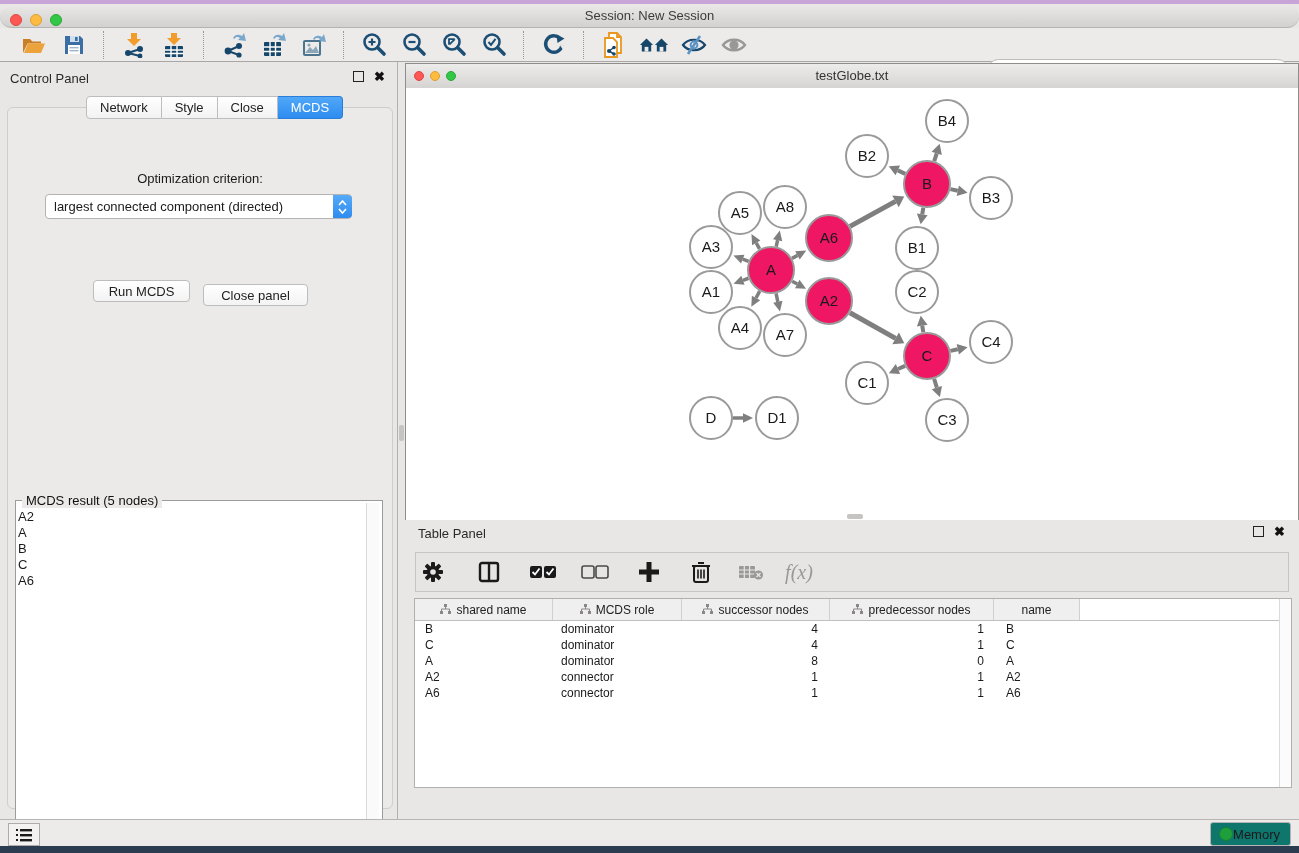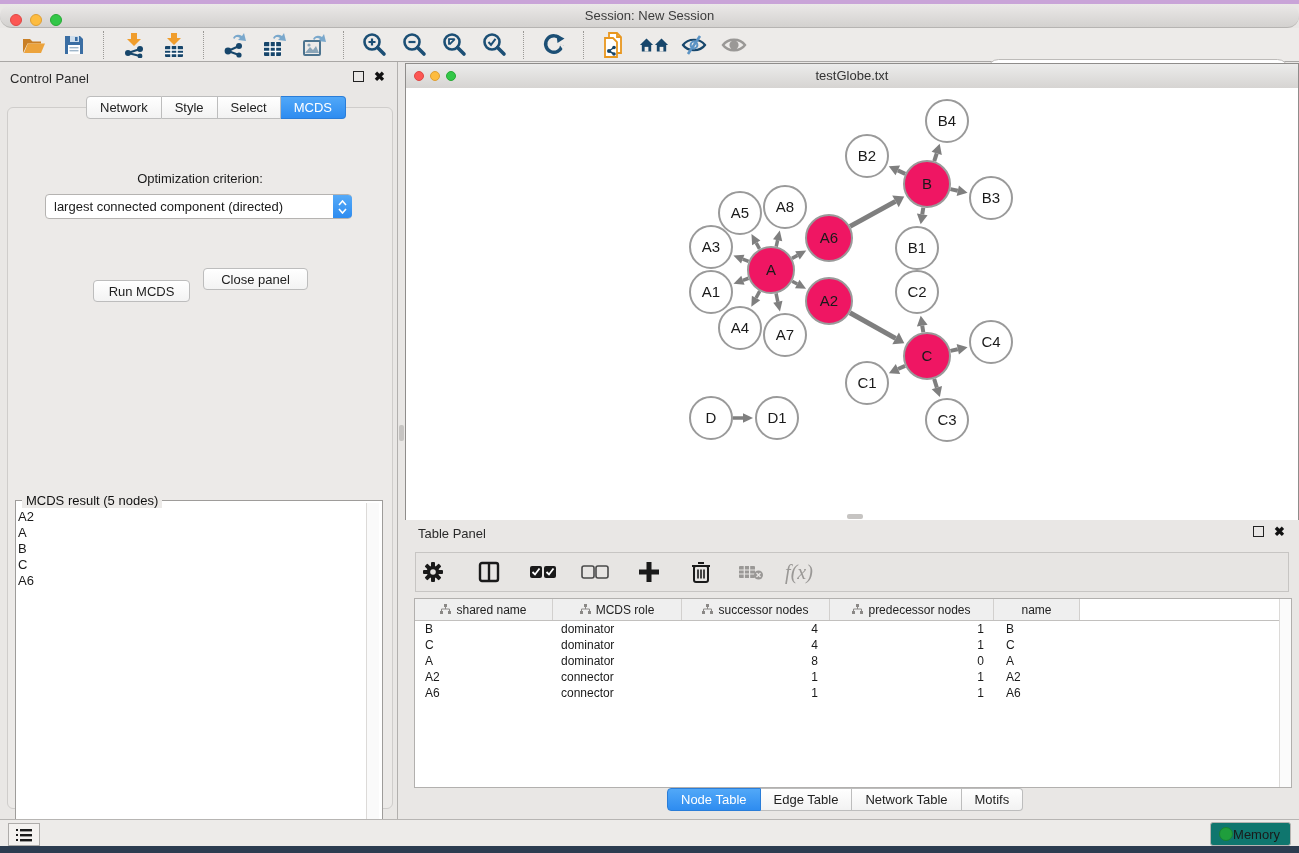--- a/index.html
+++ b/index.html
@@ -259,35 +259,35 @@
   <div class="control-panel">
     <div class="panel-header">Control Panel</div>
     <div class="panel-btns">
       <span class="float-glyph"></span>
       <span class="close-glyph">✖</span>
     </div>
     <div class="cp-content">
       <div class="seg cp-tabs">
         <div class="seg-btn">Network</div>
         <div class="seg-btn">Style</div>
-        <div class="seg-btn">Select</div>
+        <div class="seg-btn">Close</div>
         <div class="seg-btn active">MCDS</div>
       </div>
       <div class="opt-label">Optimization criterion:</div>
       <div class="combo">
         <span class="combo-text">largest connected component (directed)</span>
         <span class="stepper">
           <svg width="9" height="14" viewBox="0 0 9 14">
               <path d="M1 5 L4.5 1 L8 5" fill="none" stroke="#fff" stroke-width="1.6"></path>
               <path d="M1 9 L4.5 13 L8 9" fill="none" stroke="#fff" stroke-width="1.6"></path>
             </svg>
         </span>
       </div>
       <button class="push-btn" style="left:85px;top:124px;width:97px;">Run MCDS</button>
-      <button class="push-btn" style="left:195px;top:112px;width:105px;">Close panel</button>
+      <button class="push-btn" style="left:195px;top:128px;width:105px;">Close panel</button>
       <div class="fieldset">
         <span class="legend">MCDS result (5 nodes)</span>
         <div class="mcds-list" id="mcds-list">
             <div>A2</div>
             <div>A</div>
             <div>B</div>
             <div>C</div>
             <div>A6</div>
           </div>
         <div class="list-scroll"></div>
@@ -546,26 +546,20 @@
             <div class="td-cell" style="width: 138px; text-align: left; padding: 0px 0px 0px 10px;">A6</div>
             <div class="td-cell" style="width: 129px; text-align: left; padding: 0px 0px 0px 8px;">connector</div>
             <div class="td-cell" style="width: 148px; text-align: right; padding: 0px 12px 0px 0px;">1</div>
             <div class="td-cell" style="width: 164px; text-align: right; padding: 0px 10px 0px 0px;">1</div>
             <div class="td-cell" style="width: 86px; text-align: left; padding: 0px 0px 0px 12px;">A6</div>
           </div>
         </div>
       <div class="tbl-scroll"></div>
     </div>
 
-    <div class="seg tp-tabs">
-      <div class="seg-btn active">Node Table</div>
-      <div class="seg-btn">Edge Table</div>
-      <div class="seg-btn">Network Table</div>
-      <div class="seg-btn">Motifs</div>
-    </div>
   </div>
 
   <div class="statusbar">
     <div class="list-btn">
       <svg width="16" height="14" viewBox="0 0 16 14">
           <g fill="#1a1a1a">
             <rect x="0" y="1" width="2" height="2"></rect>
             <rect x="4" y="1" width="12" height="2.4"></rect>
             <rect x="0" y="6" width="2" height="2"></rect>
             <rect x="4" y="6" width="12" height="2.4"></rect>

